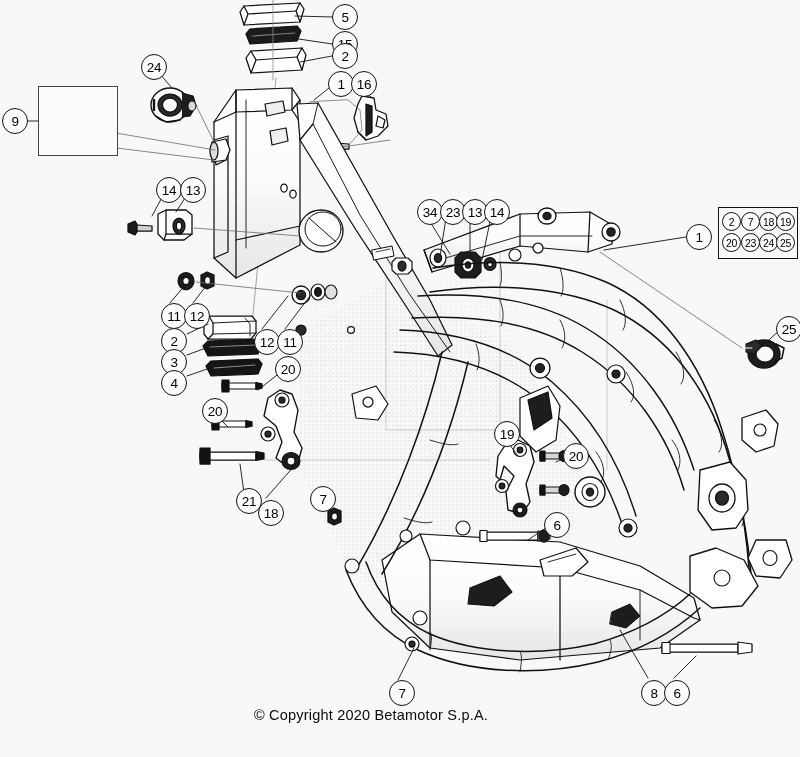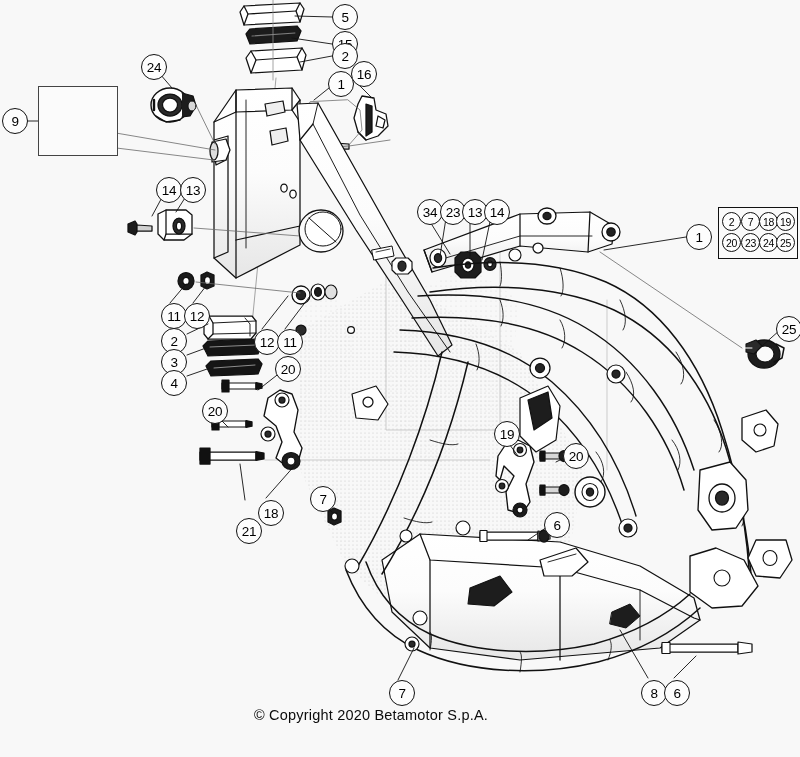--- a/index.html
+++ b/index.html
@@ -471,21 +471,21 @@
     <div class="callout" style="left:40px;top:25px">24</div>
     <div class="callout" style="left:57px;top:25px">25</div>
   </div>
 
   <div id="callout-layer">
       <div class="callout" style="left: 332px; top: 4px;">5</div>
       <div class="callout" style="left: 332px; top: 31px;">15</div>
       <div class="callout" style="left: 332px; top: 43px;">2</div>
       <div class="callout" style="left: 141px; top: 54px;">24</div>
       <div class="callout" style="left: 328px; top: 71px;">1</div>
-      <div class="callout" style="left: 351px; top: 61px;">16</div>
+      <div class="callout" style="left: 351px; top: 71px;">16</div>
       <div class="callout" style="left: 2px; top: 108px;">9</div>
       <div class="callout" style="left: 156px; top: 177px;">14</div>
       <div class="callout" style="left: 180px; top: 177px;">13</div>
       <div class="callout" style="left: 417px; top: 199px;">34</div>
       <div class="callout" style="left: 440px; top: 199px;">23</div>
       <div class="callout" style="left: 462px; top: 199px;">13</div>
       <div class="callout" style="left: 484px; top: 199px;">14</div>
       <div class="callout" style="left: 686px; top: 224px;">1</div>
       <div class="callout" style="left: 161px; top: 303px;">11</div>
       <div class="callout" style="left: 184px; top: 303px;">12</div>
@@ -493,21 +493,21 @@
       <div class="callout" style="left: 277px; top: 329px;">11</div>
       <div class="callout" style="left: 161px; top: 328px;">2</div>
       <div class="callout" style="left: 161px; top: 349px;">3</div>
       <div class="callout" style="left: 161px; top: 370px;">4</div>
       <div class="callout" style="left: 776px; top: 316px;">25</div>
       <div class="callout" style="left: 275px; top: 356px;">20</div>
       <div class="callout" style="left: 202px; top: 398px;">20</div>
       <div class="callout" style="left: 494px; top: 421px;">19</div>
       <div class="callout" style="left: 563px; top: 443px;">20</div>
       <div class="callout" style="left: 310px; top: 486px;">7</div>
-      <div class="callout" style="left: 236px; top: 518px;">21</div>
+      <div class="callout" style="left: 236px; top: 488px;">21</div>
       <div class="callout" style="left: 258px; top: 500px;">18</div>
       <div class="callout" style="left: 544px; top: 512px;">6</div>
       <div class="callout" style="left: 389px; top: 680px;">7</div>
       <div class="callout" style="left: 641px; top: 680px;">8</div>
       <div class="callout" style="left: 664px; top: 680px;">6</div>
     </div>
 
   <div id="copyright">© Copyright 2020 Betamotor S.p.A.</div>
 
 </div>

